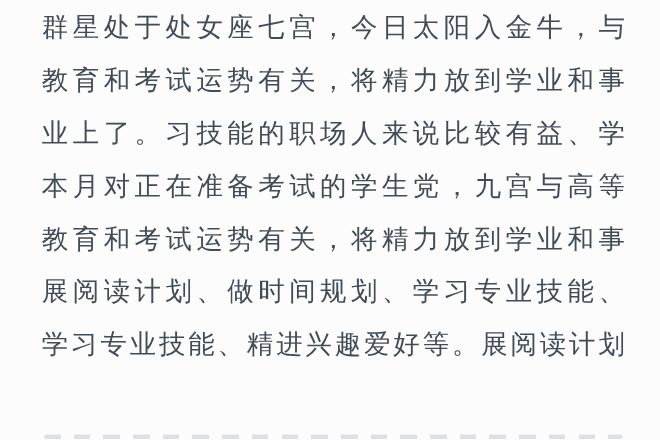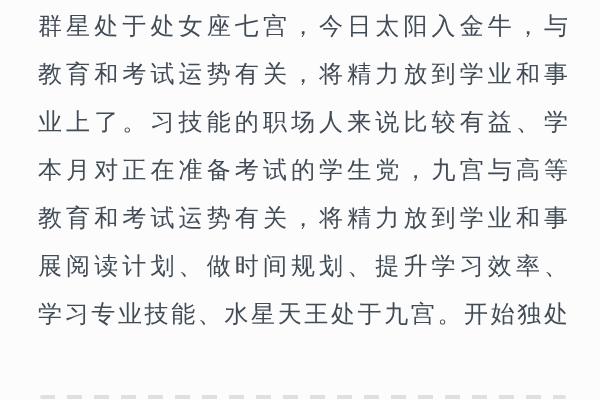--- a/index.html
+++ b/index.html
@@ -49,17 +49,17 @@
 </style>
 </head>
 <body>
 
 <main class="article">
   <div class="text-line">群星处于处女座七宫，今日太阳入金牛，与</div>
   <div class="text-line">教育和考试运势有关，将精力放到学业和事</div>
   <div class="text-line">业上了。习技能的职场人来说比较有益、学</div>
   <div class="text-line">本月对正在准备考试的学生党，九宫与高等</div>
   <div class="text-line">教育和考试运势有关，将精力放到学业和事</div>
-  <div class="text-line">展阅读计划、做时间规划、提升学习效率、</div>
-  <div class="text-line">学习专业技能、水星天王处于九宫。开始独处</div>
+  <div class="text-line">展阅读计划、做时间规划、学习专业技能、</div>
+  <div class="text-line">学习专业技能、精进兴趣爱好等。展阅读计划</div>
 </main>
 
 <div class="clipped-line"></div>
 
 </body></html>

